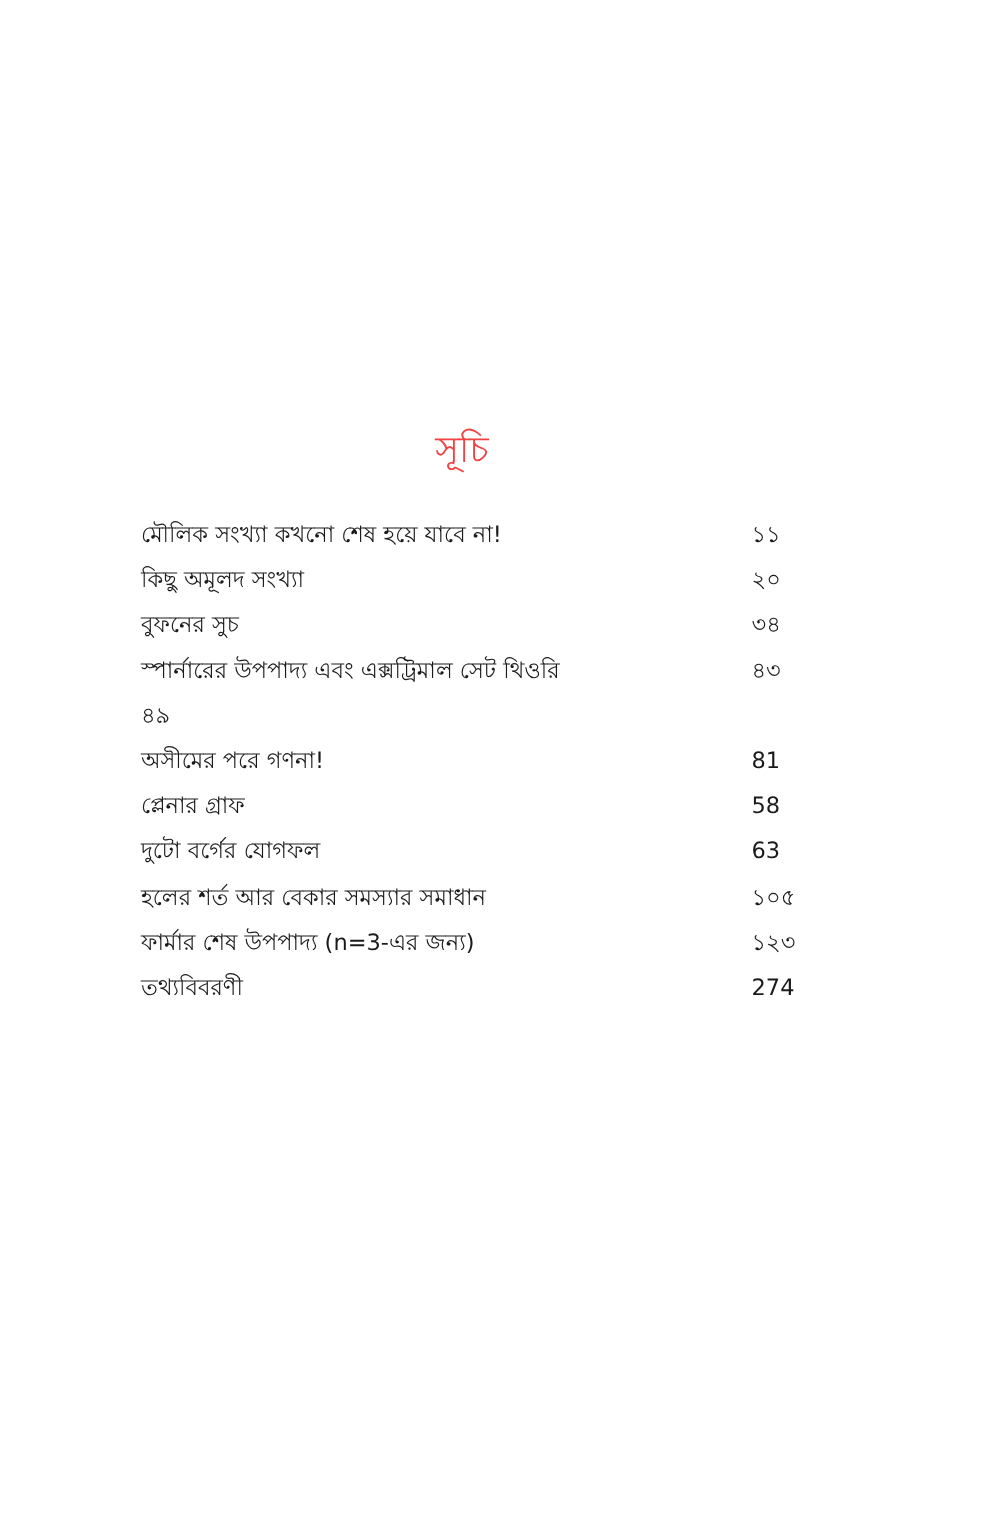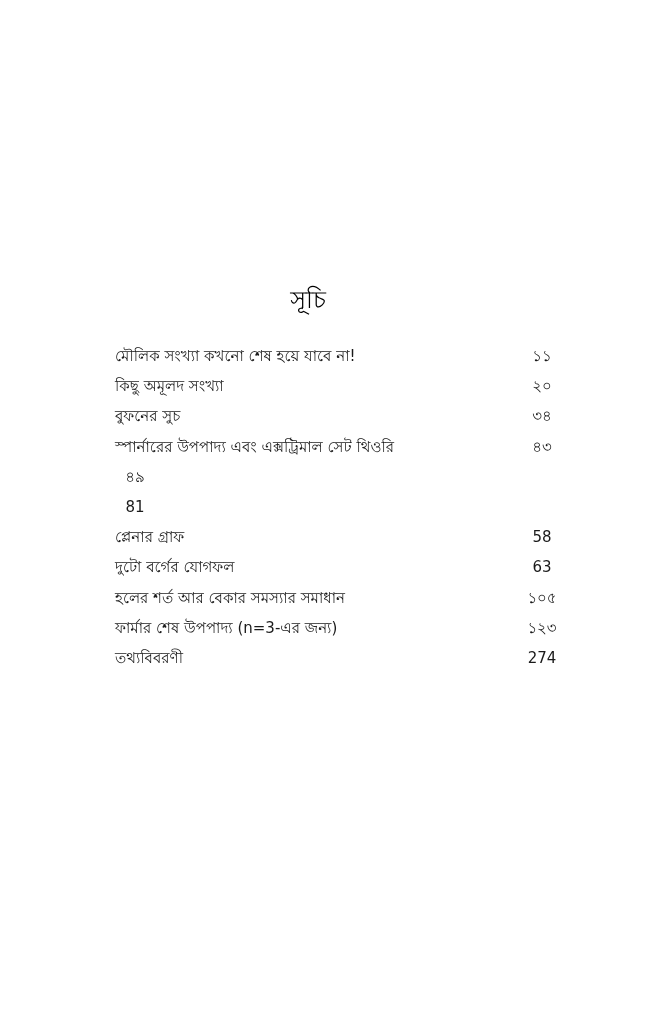--- a/index.html
+++ b/index.html
@@ -22,46 +22,46 @@
       background: #ffffff;
     }
     .toc-title {
       position: absolute;
       left: 0;
       width: 616px;
       top: 283px;
       text-align: center;
       font-size: 24px;
       line-height: 34px;
-      color: #000000;
+      color: #ef4444;
     }
     .toc-list {
       position: absolute;
-      left: 115px;
+      left: 94px;
       top: 341px;
       width: 447px;
       margin: 0;
       padding: 0;
       list-style: none;
     }
     .toc-row {
       display: flex;
       justify-content: space-between;
       align-items: baseline;
       height: 30.2px;
       line-height: 30px;
       font-size: 15px;
     }
     .toc-label {
       white-space: nowrap;
       color: #1a1a1a;
     }
     .toc-page {
       white-space: nowrap;
-      text-align: center;
+      text-align: left;
       min-width: 40px;
       color: #1a1a1a;
     }
   </style>
 </head>
 <body>
 
 <div class="page">
   <div class="toc-title">সূচি</div>
 
@@ -79,20 +79,21 @@
       <span class="toc-page">৩৪</span>
     </li>
     <li class="toc-row">
       <span class="toc-label">স্পার্নারের উপপাদ্য এবং এক্সট্রিমাল সেট থিওরি</span>
       <span class="toc-page">৪৩</span>
     </li>
     <li class="toc-row">
       <span class="toc-page">৪৯</span>
     </li>
     <li class="toc-row">
+      <span class="toc-label">অসীমের পরে গণনা!</span>
       <span class="toc-page">81</span>
     </li>
     <li class="toc-row">
       <span class="toc-label">প্লেনার গ্রাফ</span>
       <span class="toc-page">58</span>
     </li>
     <li class="toc-row">
       <span class="toc-label">দুটো বর্গের যোগফল</span>
       <span class="toc-page">63</span>
     </li>

